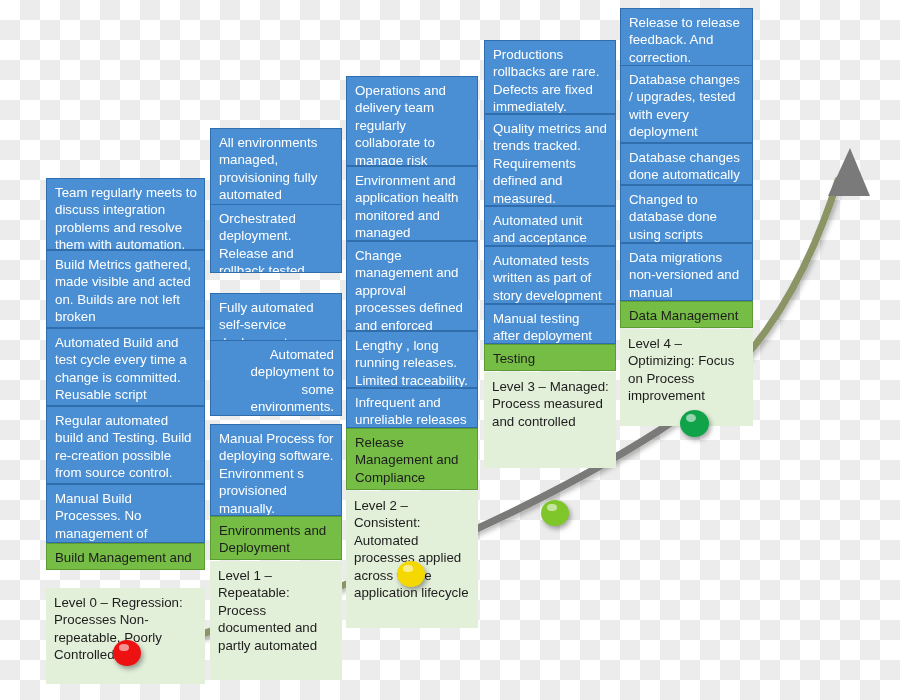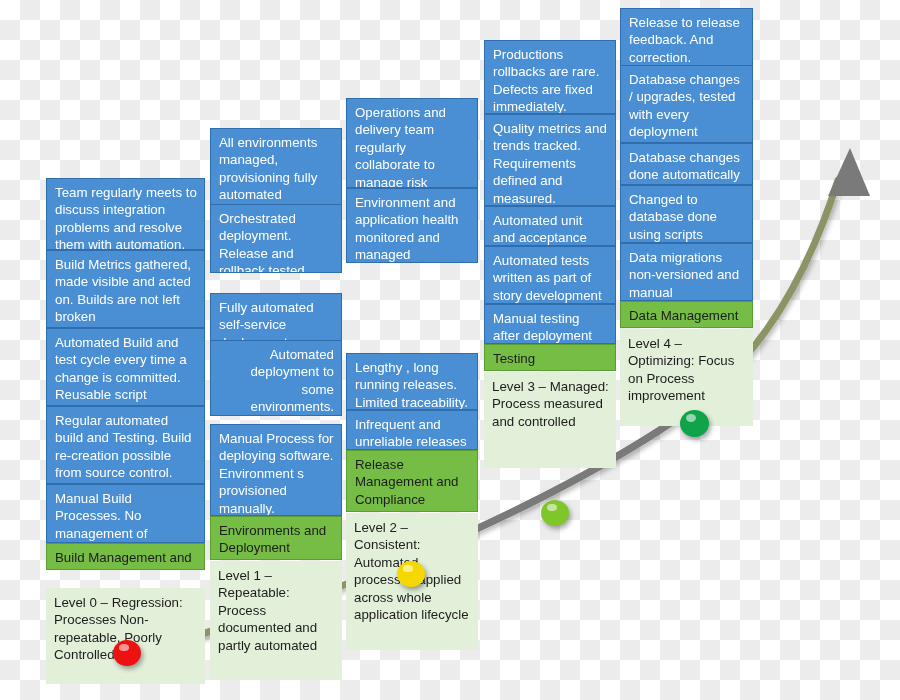--- a/index.html
+++ b/index.html
@@ -76,23 +76,24 @@
   <div class="col" style="left:210px;top:128px;width:132px;height:552px;text-decoration:underline;">
     <div class="cell" style="top:0;height:90px;">All environments managed, provisioning fully automated provisioning</div>
     <div class="cell" style="top:76px;height:69px;">Orchestrated deployment. Release and rollback tested</div>
     <div class="cell" style="top:165px;height:57px;">Fully automated self-service deployment</div>
     <div class="cell" style="top:212px;height:76px;text-align:right;">Automated deployment to some environments.</div>
     <div class="cell" style="top:296px;height:92px;">Manual Process for deploying software. Environment s provisioned manually.</div>
     <div class="cell hdr" style="top:388px;height:44px;">Environments and Deployment</div>
     <div class="cell lvl" style="top:433px;height:119px;">Level 1 – Repeatable: Process documented and partly automated</div>
   </div>
 
-  <div class="col" style="left:346px;top:98px;width:132px;height:552px;">
+  <div class="col" style="left:346px;top:76px;width:132px;height:552px;">
     <div class="cell" style="top:0;height:90px;">Operations and delivery team regularly collaborate to manage risk</div>
     <div class="cell" style="top:90px;height:75px;">Environment and application health monitored and managed</div>
+    <div class="cell" style="top:165px;height:90px;">Change management and approval processes defined and enforced</div>
     <div class="cell" style="top:255px;height:57px;">Lengthy , long running releases. Limited traceability.</div>
     <div class="cell" style="top:312px;height:40px;">Infrequent and unreliable releases</div>
     <div class="cell hdr" style="top:352px;height:62px;">Release Management and Compliance</div>
     <div class="cell lvl" style="top:415px;height:137px;">Level 2 – Consistent: Automated processes applied across whole application lifecycle</div>
   </div>
 
   <div class="col" style="left:484px;top:40px;width:132px;height:428px;">
     <div class="cell" style="top:0;height:74px;">Productions rollbacks are rare. Defects are fixed immediately.</div>
     <div class="cell" style="top:74px;height:92px;">Quality metrics and trends tracked. Requirements defined and measured.</div>
     <div class="cell" style="top:166px;height:40px;">Automated unit and acceptance test.</div>

